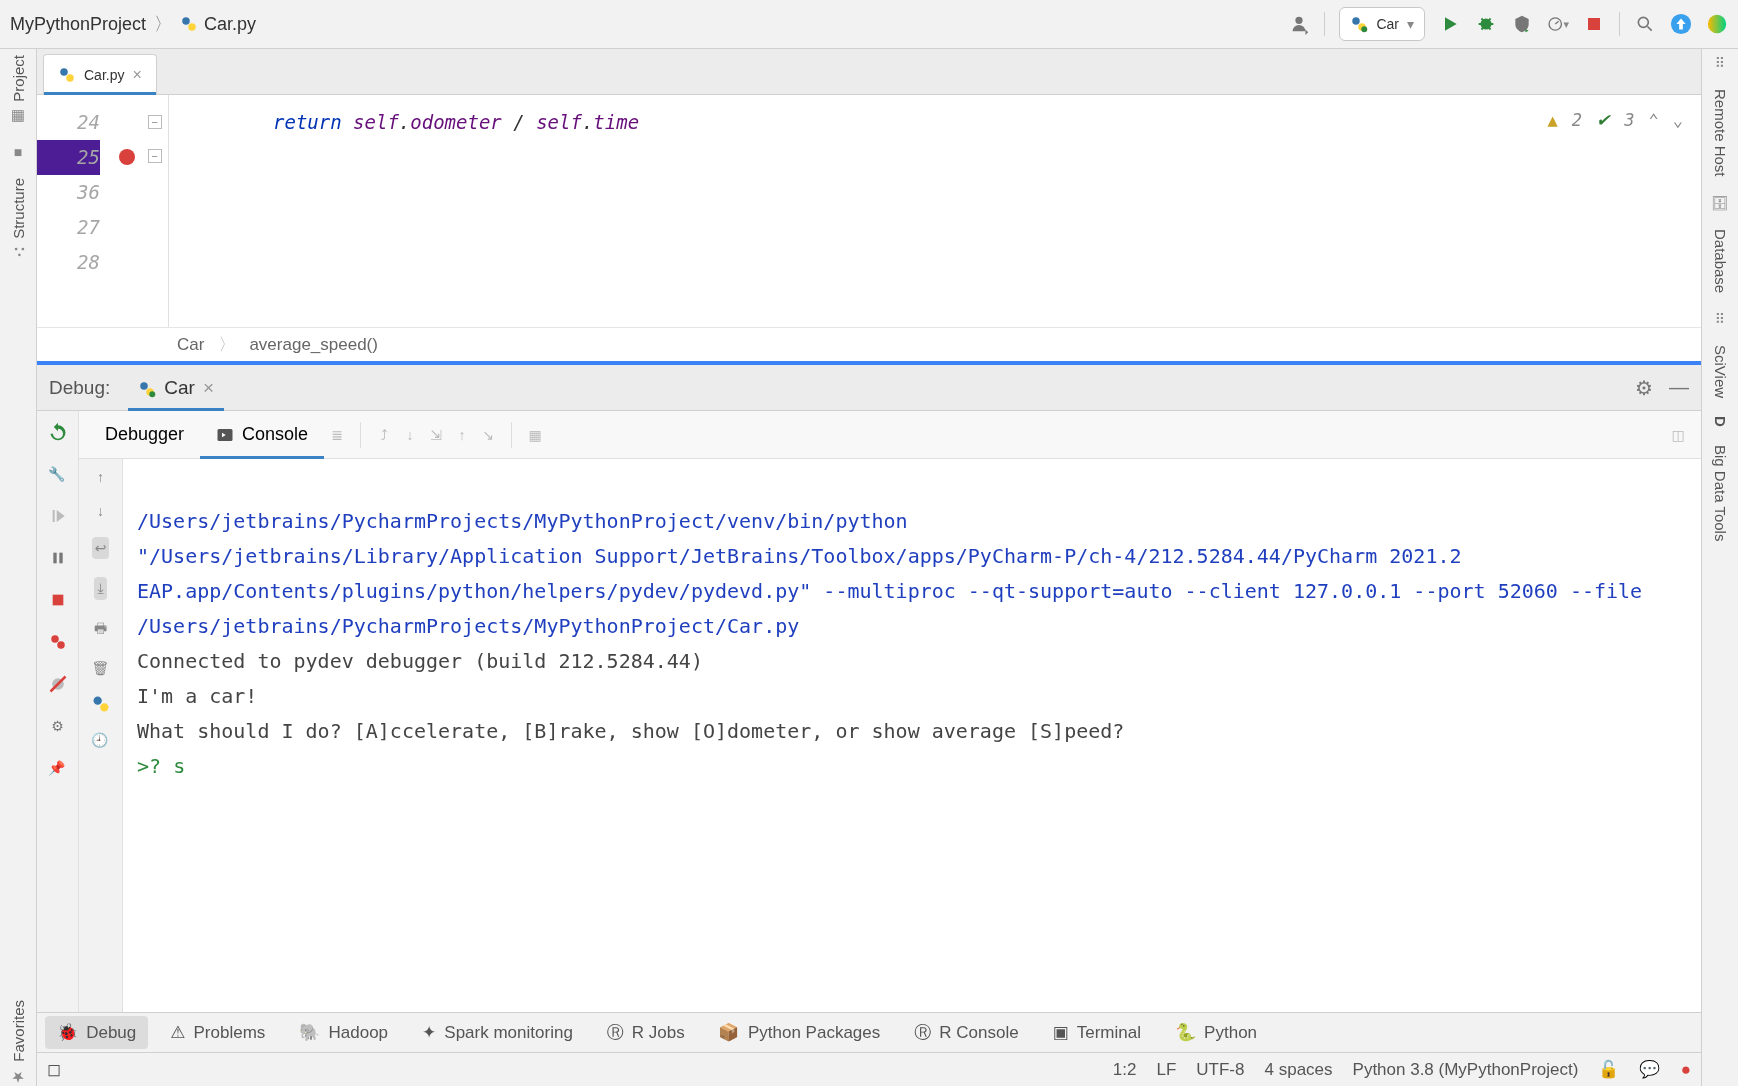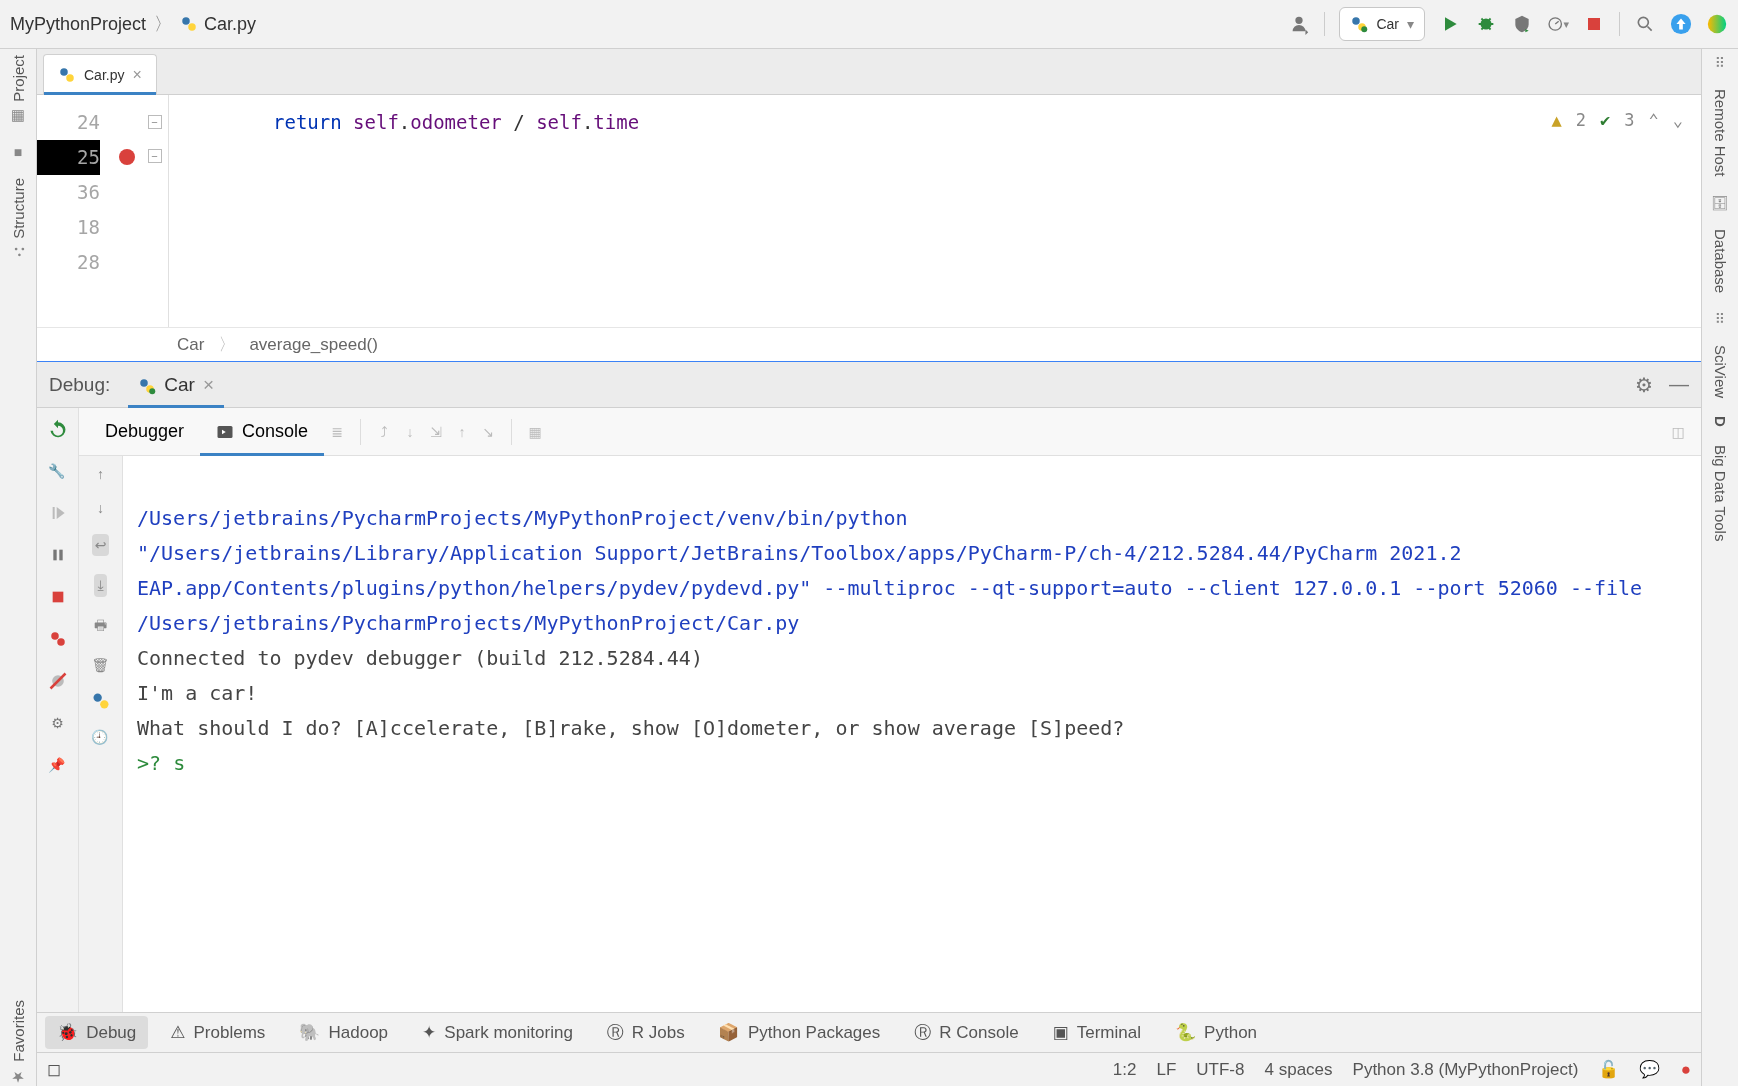--- a/index.html
+++ b/index.html
@@ -56,21 +56,21 @@
   background:#fff; border:1px solid #d0d0d0; border-bottom:none;
   border-radius:4px 4px 0 0; height:40px; padding:0 14px;
   display:flex; align-items:center; gap:8px; position:relative;
 }
 .file-tab::after {
   content:""; position:absolute; left:0; right:0; bottom:-1px;
   height:3px; background:#3b82c4;
 }
 .tab-close { color:#999; cursor:pointer; font-size:16px; }
 
-.editor-wrap { flex:0 0 232px; display:flex; position:relative; background:#fff; }
+.editor-wrap { flex:0 0 232px; display:flex; position:relative; background:#fff;font-style:italic; }
 .linenum-col { width:76px; text-align:right; padding:10px 12px 0 0; color:#a6a6a6; font-family:"Menlo","Consolas",monospace; font-size:19px; line-height:35px; background:#fff; border-right:1px solid transparent; }
 .bp-col { width:28px; padding-top:10px; }
 .bp { width:16px; height:16px; border-radius:50%; background:#d9413c; margin:0 auto; }
 .fold-col { width:28px; border-right:1px solid #e0e0e0; padding-top:10px; }
 .fold-mark { width:14px; height:14px; border:1px solid #bbb; margin:0 auto; font-size:11px; line-height:12px; text-align:center; color:#888; }
 .code-col { flex:1; font-family:"Menlo","Consolas",monospace; font-size:19px; line-height:35px; padding:10px 0 0 54px; position:relative; }
 .code-line { white-space:pre; }
 .hl-bp { position:absolute; left:0; right:0; height:35px; background:#ffe8e8; z-index:-1; }
 .kw { color:#0033b3; }
 .fn { color:#7a3e00; }
@@ -80,21 +80,21 @@
 .editor-badges { position:absolute; top:8px; right:18px; display:flex; gap:14px; align-items:center; color:#888; font-size:17px; }
 .badge-warn { color:#c9a227; }
 .badge-ok { color:#2e7d32; }
 .nav-chev { cursor:pointer; }
 .editor-crumb {
   height:34px; border-top:1px solid #e6e6e6; background:#fff;
   display:flex; align-items:center; padding-left:140px; gap:14px;
   color:#666; font-size:17px;
 }
 
-.debug-panel { flex:1; display:flex; flex-direction:column; border-top:1px solid #3b82f6; min-height:0;justify-content:flex-end; }
+.debug-panel { flex:1; display:flex; flex-direction:column; border-top:4px solid #3b82f6; min-height:0;justify-content:flex-end; }
 .debug-header {
   height:46px; background:#ececec; border-bottom:1px solid #d0d0d0;
   display:flex; align-items:center; padding:0 12px; gap:18px;
 }
 .debug-header .title { font-size:19px; color:#555; }
 .debug-tab {
   display:flex; align-items:center; gap:8px; height:100%; padding:0 10px;
   position:relative; font-size:19px;
 }
 .debug-tab::after { content:""; position:absolute; left:0; right:0; bottom:-1px; height:3px; background:#3b82c4; }
@@ -276,23 +276,23 @@
             </svg>
           </span>
         <span>Car.py</span>
         <span class="tab-close">×</span>
       </div>
     </div>
 
     <div class="editor-wrap">
       <div class="linenum-col">
         <div>24</div>
-        <div style="background:#000000">25</div>
+        <div style="background:#4c1d95">25</div>
         <div>36</div>
-        <div>18</div>
+        <div>27</div>
         <div>28</div>
       </div>
       <div class="bp-col">
         <div style="height:35px"></div>
         <div class="bp" style="margin-top:9px"></div>
       </div>
       <div class="fold-col">
         <div class="fold-mark" style="margin-top:10px">−</div>
         <div class="fold-mark" style="margin-top:20px">−</div>
       </div>

